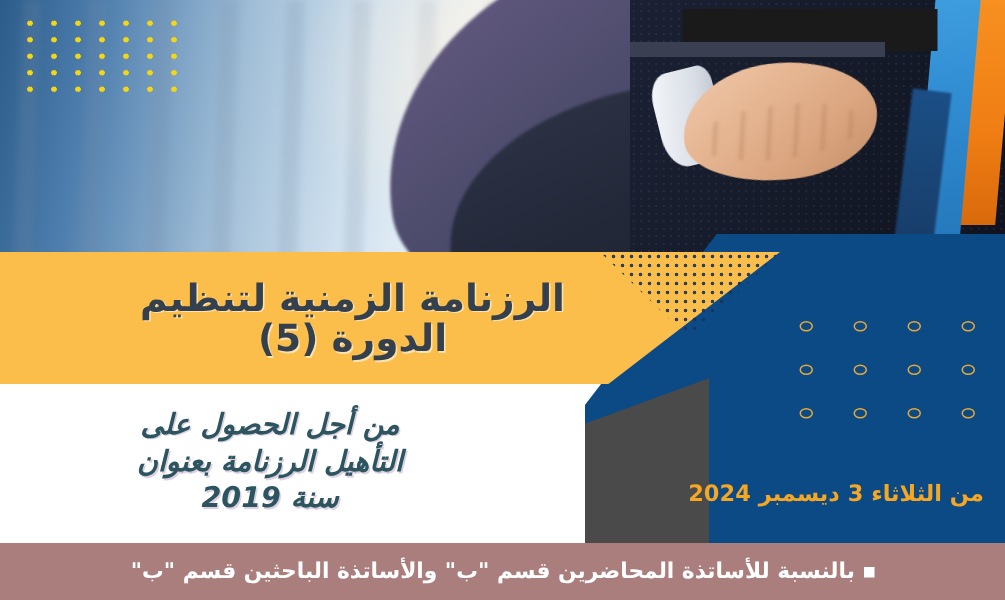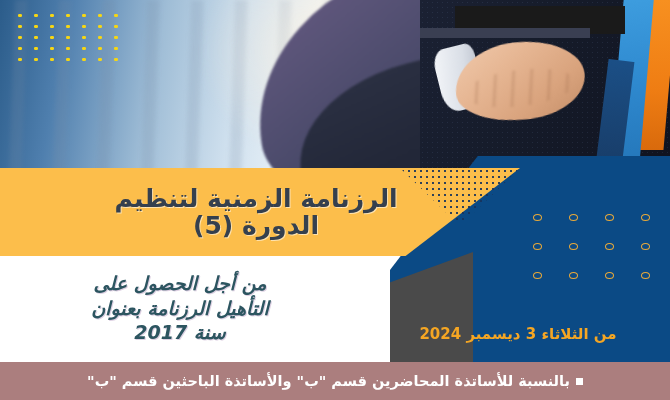--- a/index.html
+++ b/index.html
@@ -192,21 +192,20 @@
   .title-block {
     position: absolute;
     left: 0; top: 170px;
     width: 470px; height: 84px;
     display: flex;
     flex-direction: column;
     align-items: center;
     justify-content: center;
     z-index: 7;
     direction: rtl;
-    padding-left: 21px;
   }
   .title-line {
     color: #35404e;
     font-size: 25px;
     font-weight: bold;
     line-height: 1.08;
     letter-spacing: 0px;
     text-shadow: 1px 1px 0 rgba(255,255,255,.55);
     white-space: nowrap;
   }
@@ -267,25 +266,25 @@
   }
   .ring {
     position: absolute;
     width: 9px; height: 7px;
     border: 1.4px solid #e8a93a;
     border-radius: 50%;
     box-sizing: border-box;
   }
   .date-block {
     position: absolute;
-    left: 380px; top: 288px;
+    left: 380px; top: 301px;
     width: 276px; height: 58px;
     display: flex;
-    flex-direction: row;
-    align-items: flex-end;
+    flex-direction: column;
+    align-items: flex-start;
     justify-content: center;
     direction: rtl;
     z-index: 9;
     padding-right: 6px;
   }
   .date-line {
     color: #f5a623;
     font-size: 15px;
     font-weight: bold;
     line-height: 1.55;
@@ -368,21 +367,21 @@
   <div class="date-block">
     <div class="date-line">من الثلاثاء 3 ديسمبر 2024</div>
   </div>
 
   <div class="grey-wedge"></div>
 
   <div class="white-panel"></div>
   <div class="subtitle-block">
     <div class="subtitle-line">من أجل الحصول على</div>
     <div class="subtitle-line">التأهيل الرزنامة بعنوان</div>
-    <div class="subtitle-line">سنة 2017</div>
+    <div class="subtitle-line">سنة 2019</div>
   </div>
 
   <div class="bottom-banner">
     <span class="bullet-sq"></span>
     <span class="bottom-text">بالنسبة للأساتذة المحاضرين قسم "ب" والأساتذة الباحثين قسم "ب"</span>
   </div>
 
 </div>
 
 </body></html>

